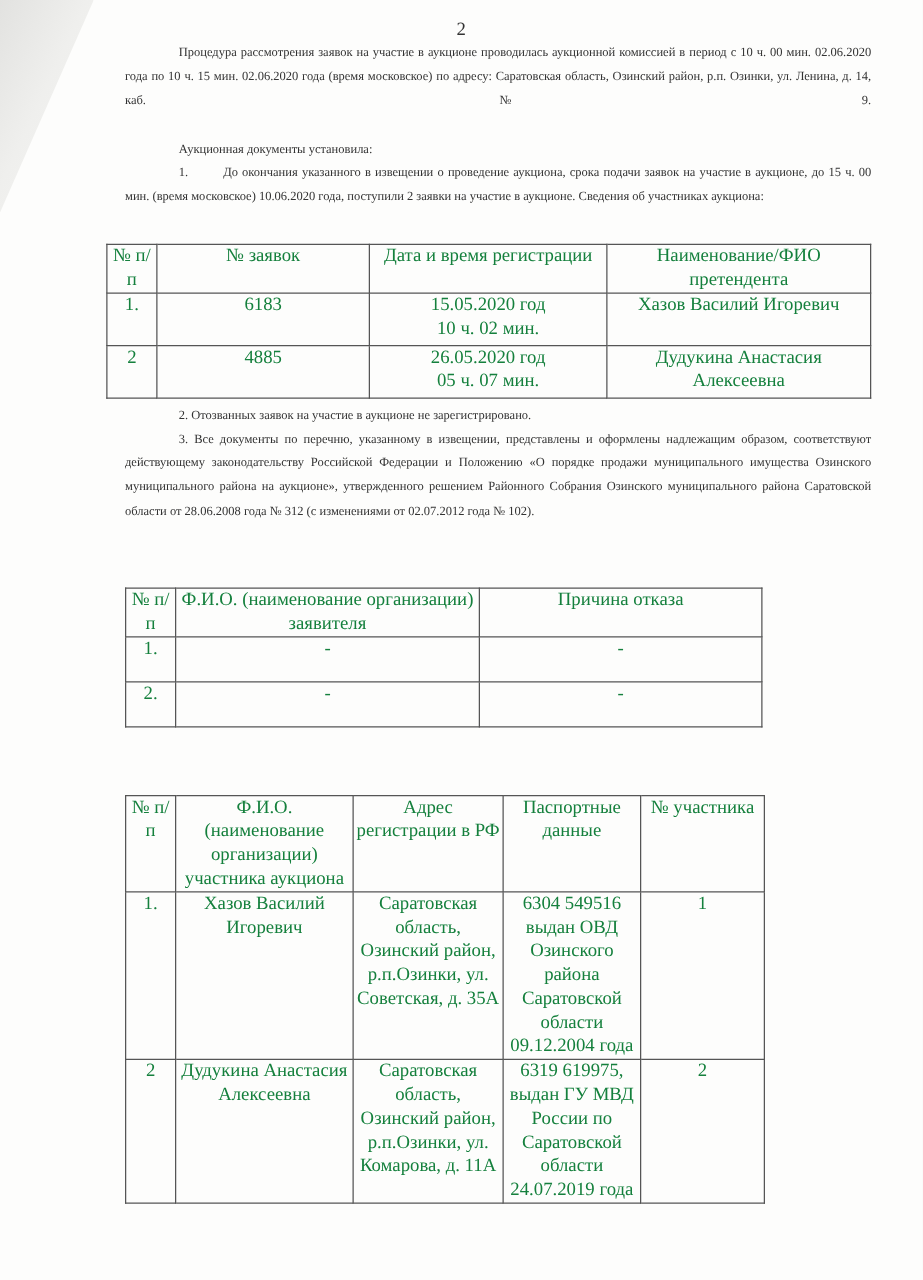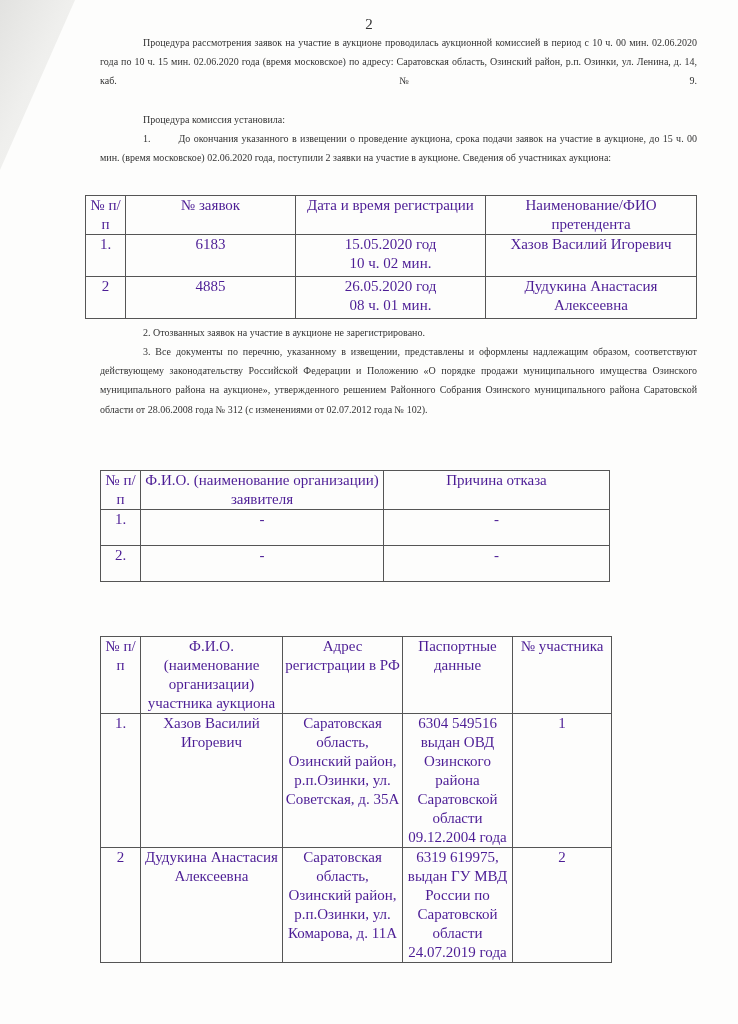--- a/index.html
+++ b/index.html
@@ -21,62 +21,62 @@
   .page-num { position:absolute; left:0; width:738px; top:16px; text-align:center; font-size:15px; }
   .para {
     position:absolute; left:100px; width:597px;
     font-size:10px; line-height:19.2px; text-align:justify;
     text-align-last:left; margin:0;
   }
   .indent { text-indent:43px; }
   .justify-last { text-align-last:justify; }
   table {
     position:absolute; border-collapse:collapse;
-    font-size:15px; line-height:19px; color:#4c1d95;
+    font-size:15px; line-height:19px; color:#15803d;
   }
   td, th {
     border:1.3px solid #555; text-align:center; vertical-align:top;
     font-weight:normal; padding:0 2px;
   }
   .link { text-decoration:underline; }
 </style>
 </head>
 <body>
 
 <div class="page">
   <div class="corner"></div>
 
   <div class="page-num">2</div>
 
   <p class="para indent justify-last" style="top:33px;">
     <span>Процедура рассмотрения заявок на участие в аукционе проводилась аукционной комиссией в период с 10 ч. 00 мин. 02.06.2020 года по 10 ч. 15 мин. 02.06.2020 года (время московское) по адресу: Саратовская область, Озинский район, р.п. Озинки, ул. Ленина, д. 14, каб. №9.</span>
   </p>
-  <p class="para indent" style="top:110px;">Процедура комиссия установила:</p>
+  <p class="para indent" style="top:110px;">Аукционная документы установила:</p>
   <p class="para" style="top:129px; text-indent:43px;">
-    <span>1.</span><span style="display:inline-block;width:28px;"></span><span>До окончания указанного в извещении о проведение аукциона, срока подачи заявок на участие в аукционе, до 15 ч. 00 мин. (время московское) 02.06.2020 года, поступили 2 заявки на участие в аукционе. Сведения об участниках аукциона:</span>
+    <span>1.</span><span style="display:inline-block;width:28px;"></span><span>До окончания указанного в извещении о проведение аукциона, срока подачи заявок на участие в аукционе, до 15 ч. 00 мин. (время московское) 10.06.2020 года, поступили 2 заявки на участие в аукционе. Сведения об участниках аукциона:</span>
   </p>
 
   <table style="left:85px; top:195px; width:612px;">
     <tbody>
         <tr>
       <th style="width:35px;">№ п/п</th>
       <th style="width:165px;">№ заявок</th>
       <th style="width:185px;">Дата и время регистрации</th>
       <th>Наименование/ФИО претендента</th>
     </tr>
     <tr style="height:42px;">
       <td>1.</td>
       <td>6183</td>
       <td><span>15.05.2020 год</span><br><span>10 ч. 02 мин.</span></td>
       <td>Хазов Василий Игоревич</td>
     </tr>
     <tr style="height:42px;">
       <td>2</td>
       <td>4885</td>
-      <td><span>26.05.2020 год</span><br><span>08 ч. 01 мин.</span></td>
+      <td><span>26.05.2020 год</span><br><span>05 ч. 07 мин.</span></td>
       <td>Дудукина Анастасия Алексеевна</td>
     </tr>
   </tbody>
     </table>
 
   <p class="para indent" style="top:323px;">2. Отозванных заявок на участие в аукционе не зарегистрировано.</p>
   <p class="para indent" style="top:342px;">3. Все документы по перечню, указанному в извещении, представлены и оформлены надлежащим образом, соответствуют действующему законодательству Российской Федерации и Положению «О порядке продажи муниципального имущества Озинского муниципального района на аукционе», утвержденного решением Районного Собрания Озинского муниципального района Саратовской области от 28.06.2008 года № 312 (с изменениями от 02.07.2012 года № 102).</p>
 
   <table style="left:100px; top:470px; width:510px;">
     <tbody>

